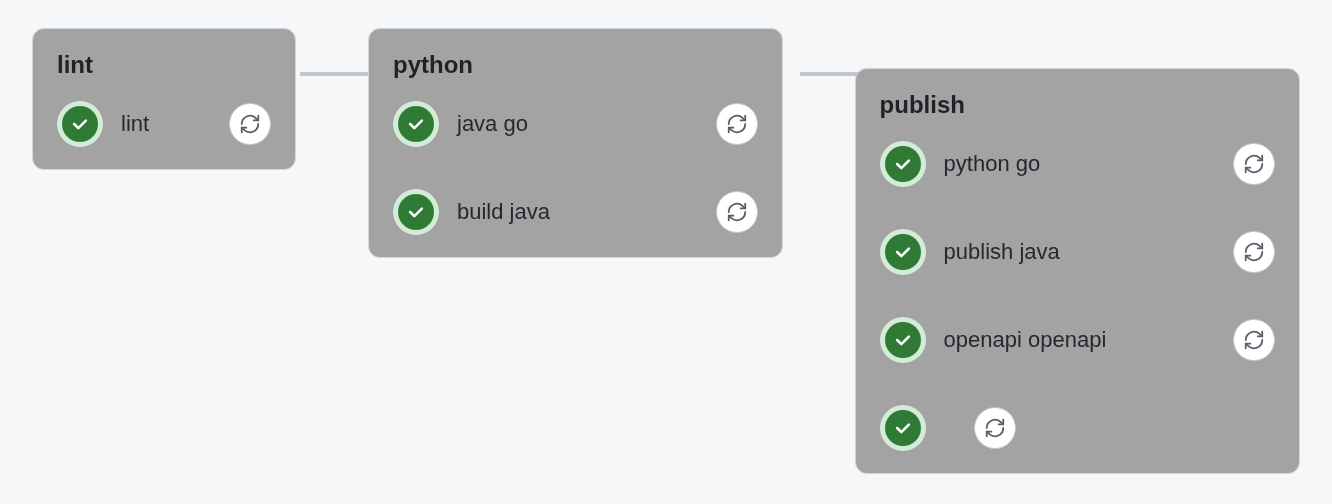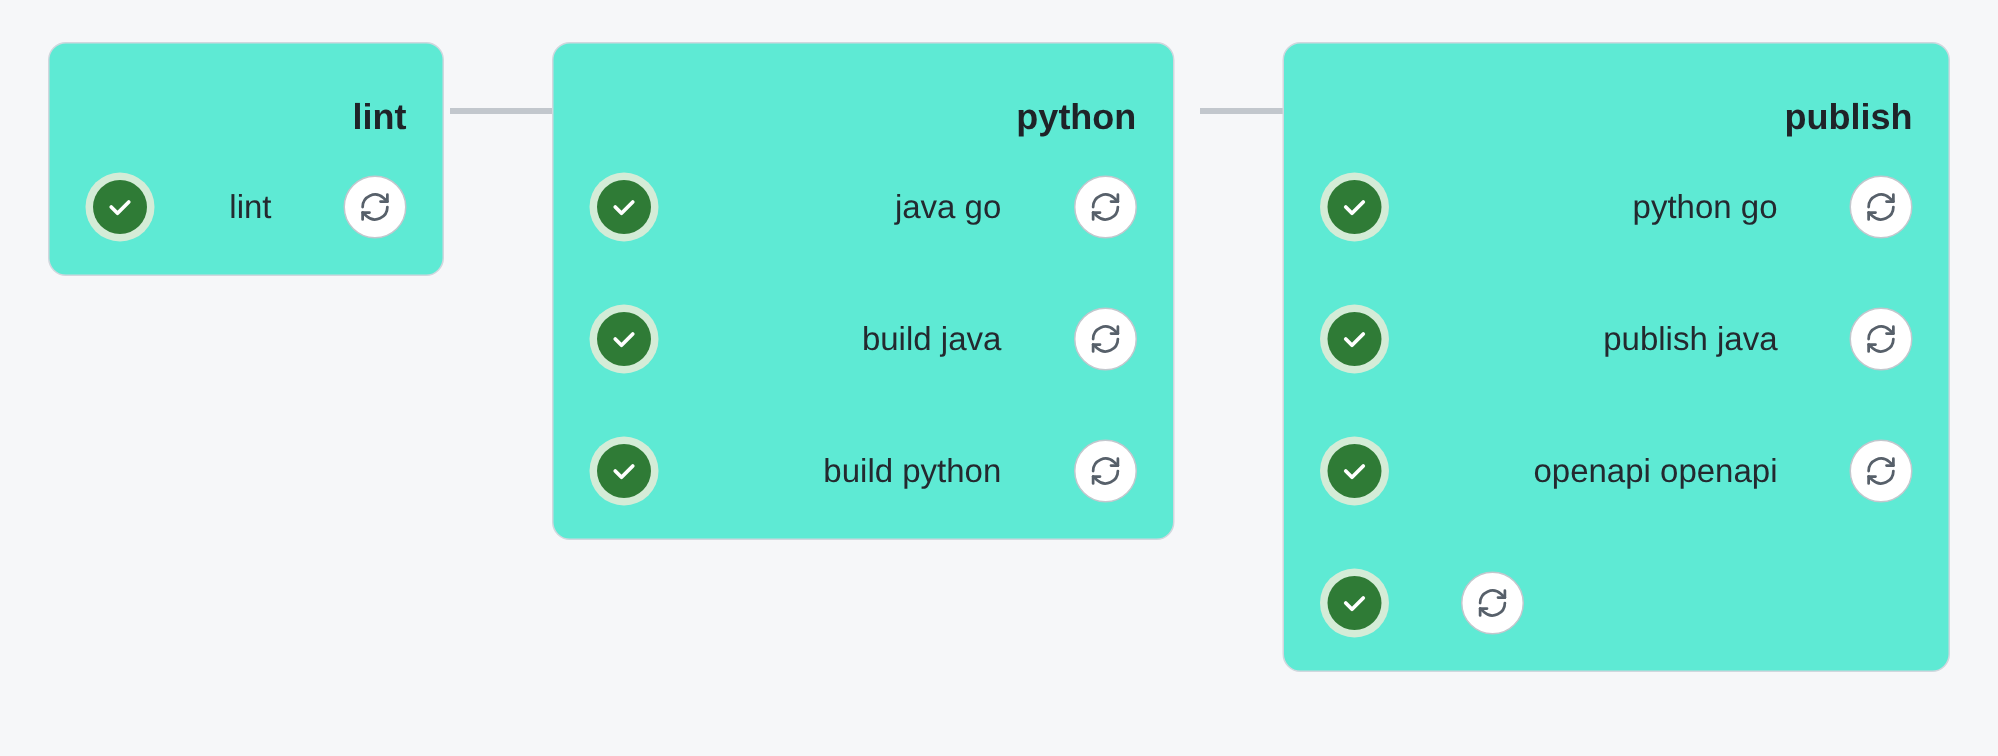--- a/index.html
+++ b/index.html
@@ -14,28 +14,27 @@
     position: relative;
   }
   .pipeline {
     display: flex;
     align-items: flex-start;
     gap: 72px;
     position: relative;
     z-index: 2;
   }
   .stage {
-    background: #5eead4;
+    background: #a3a3a3;
     border: 1px solid #d0d7de;
     border-radius: 12px;
-    padding: 36px 24px 22px 24px;
+    padding: 22px 24px 22px 24px;
     min-width: 264px;
     position: relative;
     z-index: 2;
-    text-align: right;
   }
   .stage-title {
     font-size: 24px;
     font-weight: 600;
     margin: 0 0 22px 0;
   }
   .jobs {
     display: flex;
     flex-direction: column;
     gap: 42px;
@@ -96,21 +95,21 @@
   .rerun svg { width: 22px; height: 22px; }
   svg.connectors {
     position: absolute;
     top: 0; left: 0;
     width: 1332px; height: 504px;
     z-index: 1;
     pointer-events: none;
   }
   .stage-lint { width: 268px; }
   .stage-build { width: 428px; }
-  .stage-publish { width: 460px; }
+  .stage-publish { width: 460px; margin-top: 40px; }
 </style>
 </head>
 <body>
 
 <svg class="connectors">
   <line x1="300" y1="74" x2="372" y2="74" stroke="#c2c7cd" stroke-width="4"></line>
   <line x1="800" y1="74" x2="872" y2="74" stroke="#c2c7cd" stroke-width="4"></line>
 </svg>
 
 <div class="pipeline">
@@ -171,38 +170,20 @@
         <span class="job-label">build java</span>
         <span class="rerun">
             <svg viewBox="0 0 24 24" fill="none" stroke="#57606a" stroke-width="2" stroke-linecap="round" stroke-linejoin="round">
               <path d="M3 12a9 9 0 0 1 15-6.7L21 8"></path>
               <path d="M21 3v5h-5"></path>
               <path d="M21 12a9 9 0 0 1-15 6.7L3 16"></path>
               <path d="M3 21v-5h5"></path>
             </svg>
           </span>
       </div>
-      <div class="job">
-        <span class="status-icon">
-            <span class="inner">
-              <svg viewBox="0 0 24 24">
-                <polyline points="5 12 10 17 19 8"></polyline>
-              </svg>
-            </span>
-          </span>
-        <span class="job-label">build python</span>
-        <span class="rerun">
-            <svg viewBox="0 0 24 24" fill="none" stroke="#57606a" stroke-width="2" stroke-linecap="round" stroke-linejoin="round">
-              <path d="M3 12a9 9 0 0 1 15-6.7L21 8"></path>
-              <path d="M21 3v5h-5"></path>
-              <path d="M21 12a9 9 0 0 1-15 6.7L3 16"></path>
-              <path d="M3 21v-5h5"></path>
-            </svg>
-          </span>
-      </div>
     </div>
   </div>
 
   <div class="stage stage-publish">
     <div class="stage-title">publish</div>
     <div class="jobs">
       <div class="job">
         <span class="status-icon">
             <span class="inner">
               <svg viewBox="0 0 24 24">

